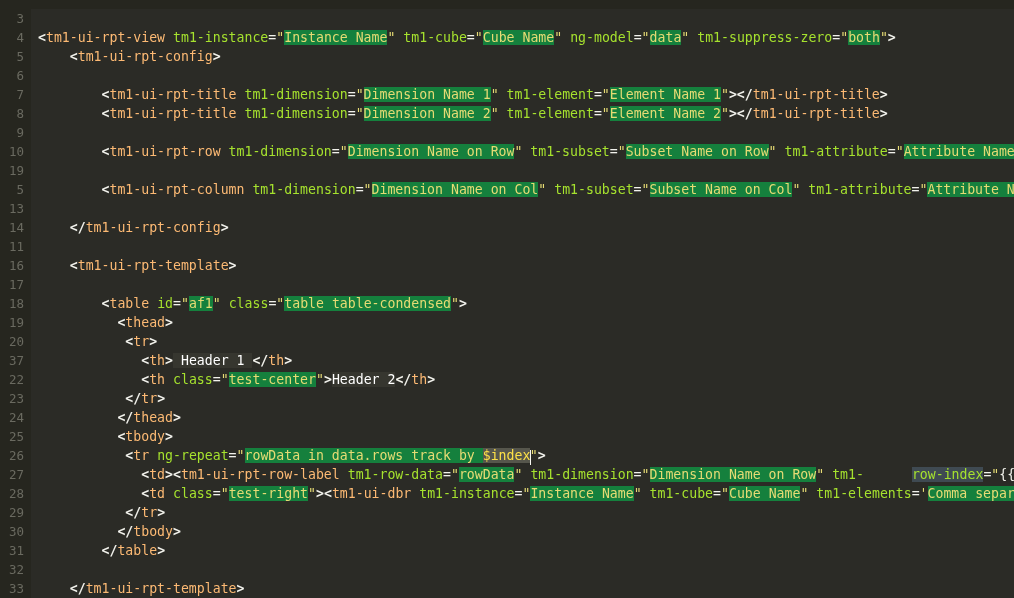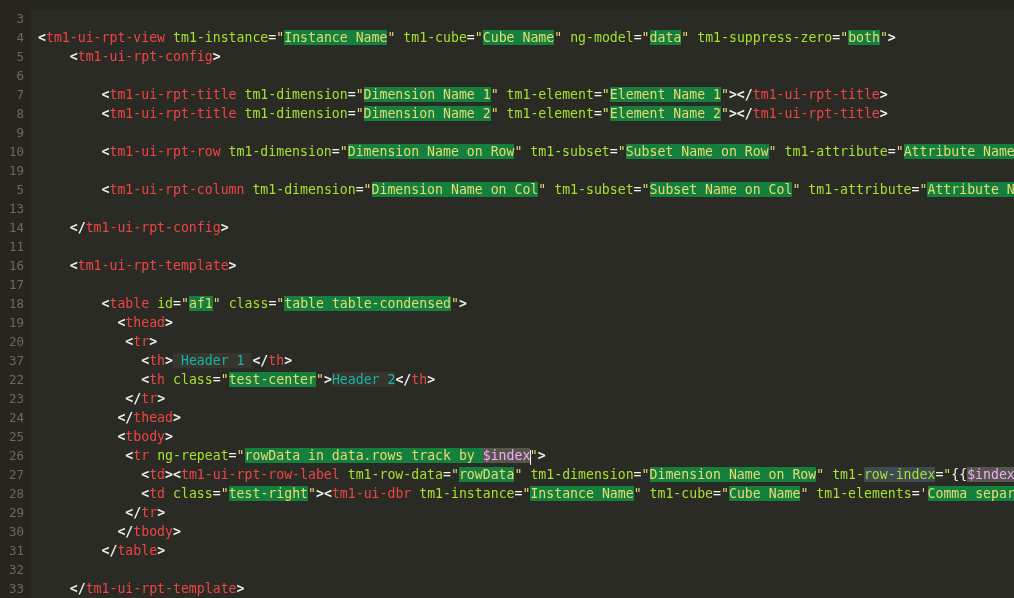--- a/index.html
+++ b/index.html
@@ -78,30 +78,30 @@
     line-height: 19px;
     font-size: 13.2px;
     white-space: pre;
     color: #f8f8f2;
     font-family: "DejaVu Sans Mono", "Liberation Mono", monospace;
     letter-spacing: 0.0px;
   }
 
   
   .punct   { color: #f2f2ec; font-weight: bold; }
-  .tag     { color: #ef4444; }
+  .tag     { color: #fdba74; }
   .attr    { color: #a6e22e; }
   .eq      { color: #f2f2ec; }
   .quote   { color: #e6db74; }
   .val     { color: #e6db74; background: #15803d; }
-  .txt     { color: #14b8a6; background: #36362f; }
+  .txt     { color: #ffffff; background: #36362f; }
   .plain   { color: #f5f5ef; }
   .brace   { color: #f2f2ec; }
-  .hl-var  { color: #f0abfc; background: #56564c; text-align: center; }
-  .hl-find { color: #a6e22e; background: #3f4a52; }
+  .hl-var  { color: #fde047; background: #56564c; text-align: center; }
+  .hl-find { color: #a6e22e; background: #3f4a52; margin-left: 48px; }
 
   
   .caret {
     display: inline-block;
     width: 0;
     border-left: 1.5px solid #f8f8f2;
     height: 15px;
     vertical-align: text-bottom;
     margin: 0 -0.75px;
     position: relative;

